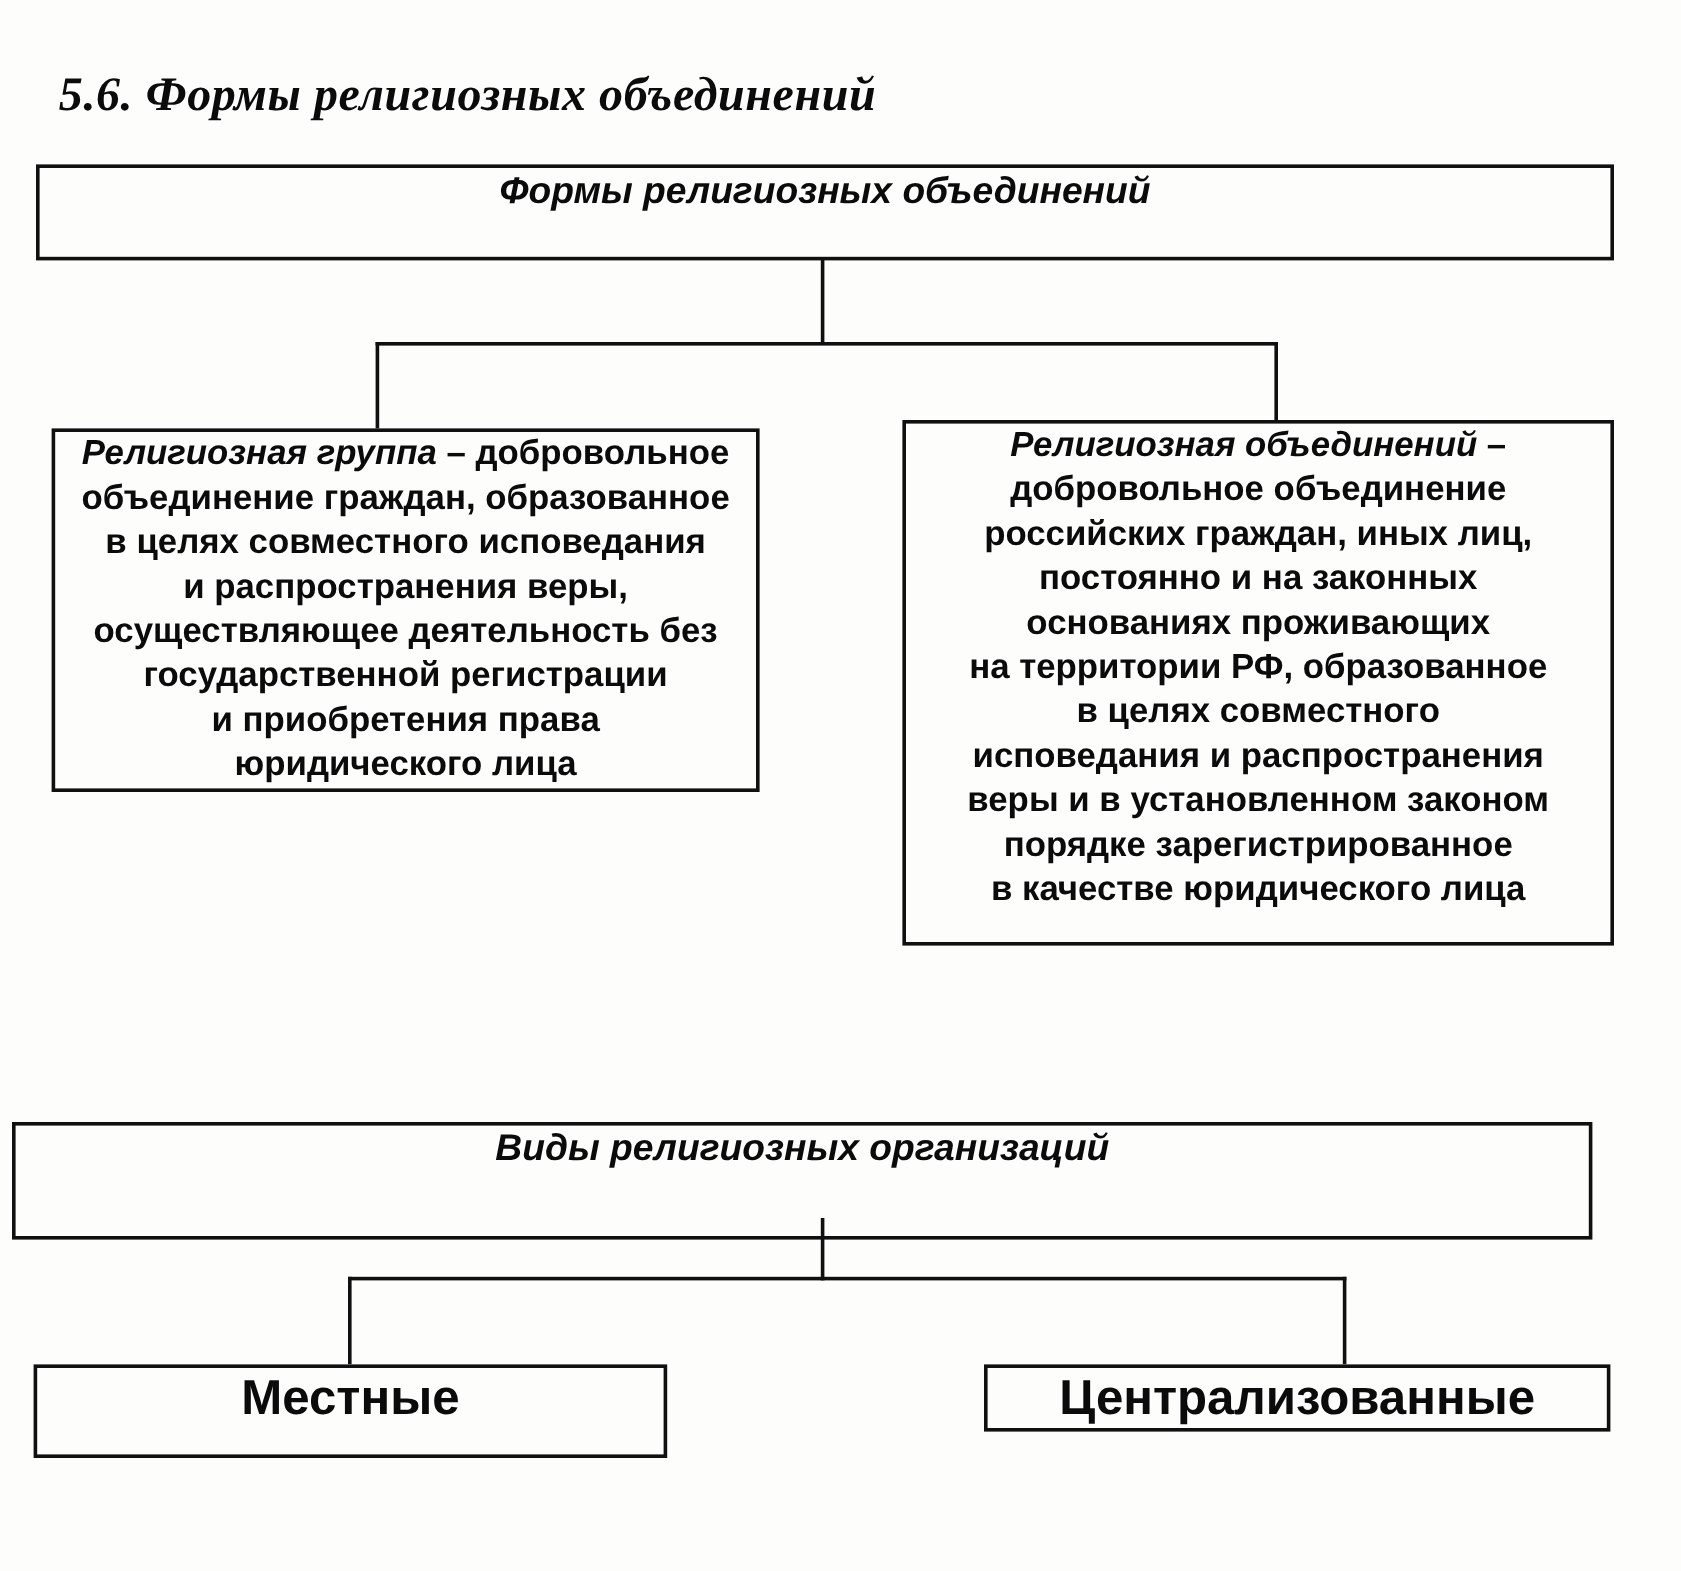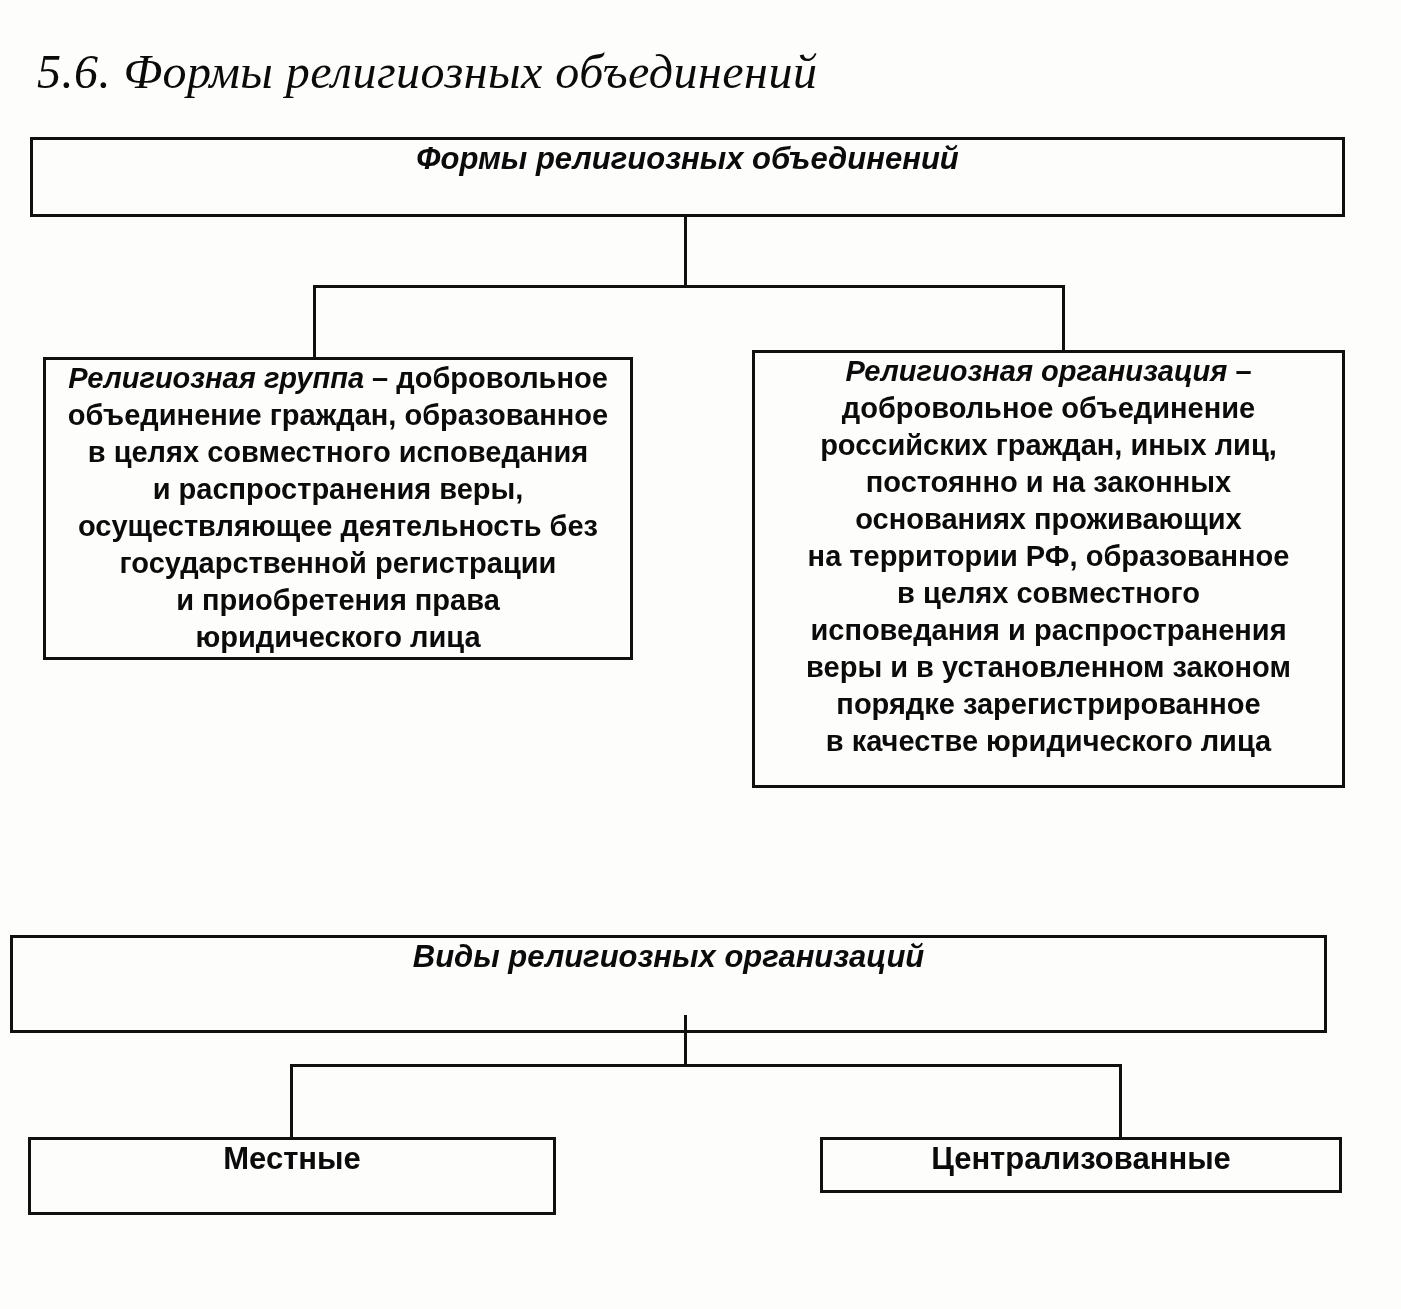--- a/index.html
+++ b/index.html
@@ -10,25 +10,25 @@
     height: 1309px;
     background: #fdfdfc;
     color: #0b0b0b;
     font-family: "Liberation Sans", sans-serif;
     overflow: hidden;
   }
   .title {
     position: absolute;
     left: 33px;
     top: 40px;
-    margin: 4px;
+    margin: 16px;
     font-family: "Liberation Serif", serif;
     font-style: italic;
-    font-weight: 400;
-    font-size: 48px;
+    font-weight: 700;
+    font-size: 40px;
     line-height: 1.15;
     letter-spacing: 0.5px;
     white-space: nowrap;
   }
   .box {
     position: absolute;
     box-sizing: border-box;
     border: 3px solid #101010;
     background: #fdfdfc;
     display: flex;
@@ -46,21 +46,21 @@
     margin: 0;
     padding: 0 4px;
     font-weight: 700;
     font-size: 29px;
     line-height: 37px;
   }
   .para .emph { font-style: italic; }
   .lines { display: block; white-space: pre-line; }
   .leaf-label {
     font-weight: 700;
-    font-size: 31px;
+    font-size: 41px;
     line-height: 1.2;
   }
   .line {
     position: absolute;
     background: #101010;
   }
   
   .box-forms   { left: 30px;  top: 137px; width: 1315px; height: 80px; }
   .stem1       { left: 684px; top: 215px; width: 3px;   height: 72px; }
   .hline1      { left: 313px; top: 285px; width: 752px; height: 3px;  }
@@ -97,21 +97,21 @@
     <p class="para"><i class="emph">Религиозная группа</i><span> – добровольное</span><span class="lines">объединение граждан, образованное
 в целях совместного исповедания
 и распространения веры,
 осуществляющее деятельность без
 государственной регистрации
 и приобретения права
 юридического лица</span></p>
   </div>
 
   <div class="box box-org">
-    <p class="para"><i class="emph">Религиозная организация</i><span> –</span><span class="lines">добровольное объединение
+    <p class="para"><i class="emph">Религиозная объединений</i><span> –</span><span class="lines">добровольное объединение
 российских граждан, иных лиц,
 постоянно и на законных
 основаниях проживающих
 на территории РФ, образованное
 в целях совместного
 исповедания и распространения
 веры и в установленном законом
 порядке зарегистрированное
 в качестве юридического лица</span></p>
   </div>

